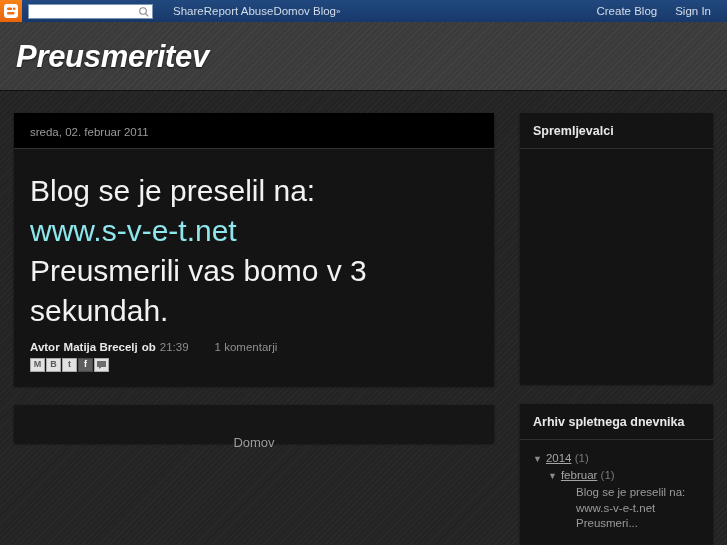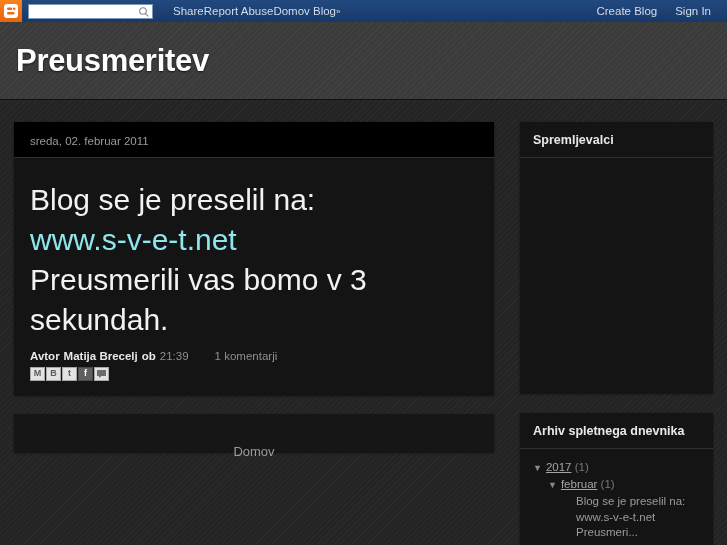--- a/index.html
+++ b/index.html
@@ -107,24 +107,25 @@
     margin-left: auto;
     display: flex;
     gap: 18px;
     padding-right: 8px;
     text-align: right;
   }
   .nextblog-arrow { font-size: 8px; vertical-align: 1px; }
 
   
   #header-outer {
-    height: 77px;
+    height: 68px;
     position: relative;
     z-index: 5;
     box-shadow: 0 1px 0 rgba(0,0,0,0.55);
+    font-style: italic;
   }
   #header-inner {
     width: 727px;
     height: 100%;
     display: flex;
     align-items: center;
     padding-left: 16px;
   }
   #blog-title {
     font-size: 31px;
@@ -355,21 +356,21 @@
       <div class="widget" id="followers-widget">
         <div class="widget-title">Spremljevalci</div>
         <div class="widget-content"></div>
       </div>
 
       <div class="widget" id="archive-widget">
         <div class="widget-title">Arhiv spletnega dnevnika</div>
         <div class="widget-content">
           <ul class="archive-list">
             <li>
-              <span class="toggle">▼</span><a href="#" class="arch-year">2017</a>
+              <span class="toggle">▼</span><a href="#" class="arch-year">2014</a>
               <span class="arch-count">(1)</span>
               <ul style="list-style:none">
                 <li class="arch-month-wrap">
                   <span class="toggle">▼</span><a href="#" class="arch-month">februar</a>
                   <span class="arch-count">(1)</span>
                   <ul class="arch-posts">
                     <li>
                       <a href="#">Blog se je preselil na: www.s-v-e-t.net Preusmeri...</a>
                     </li>
                   </ul>

